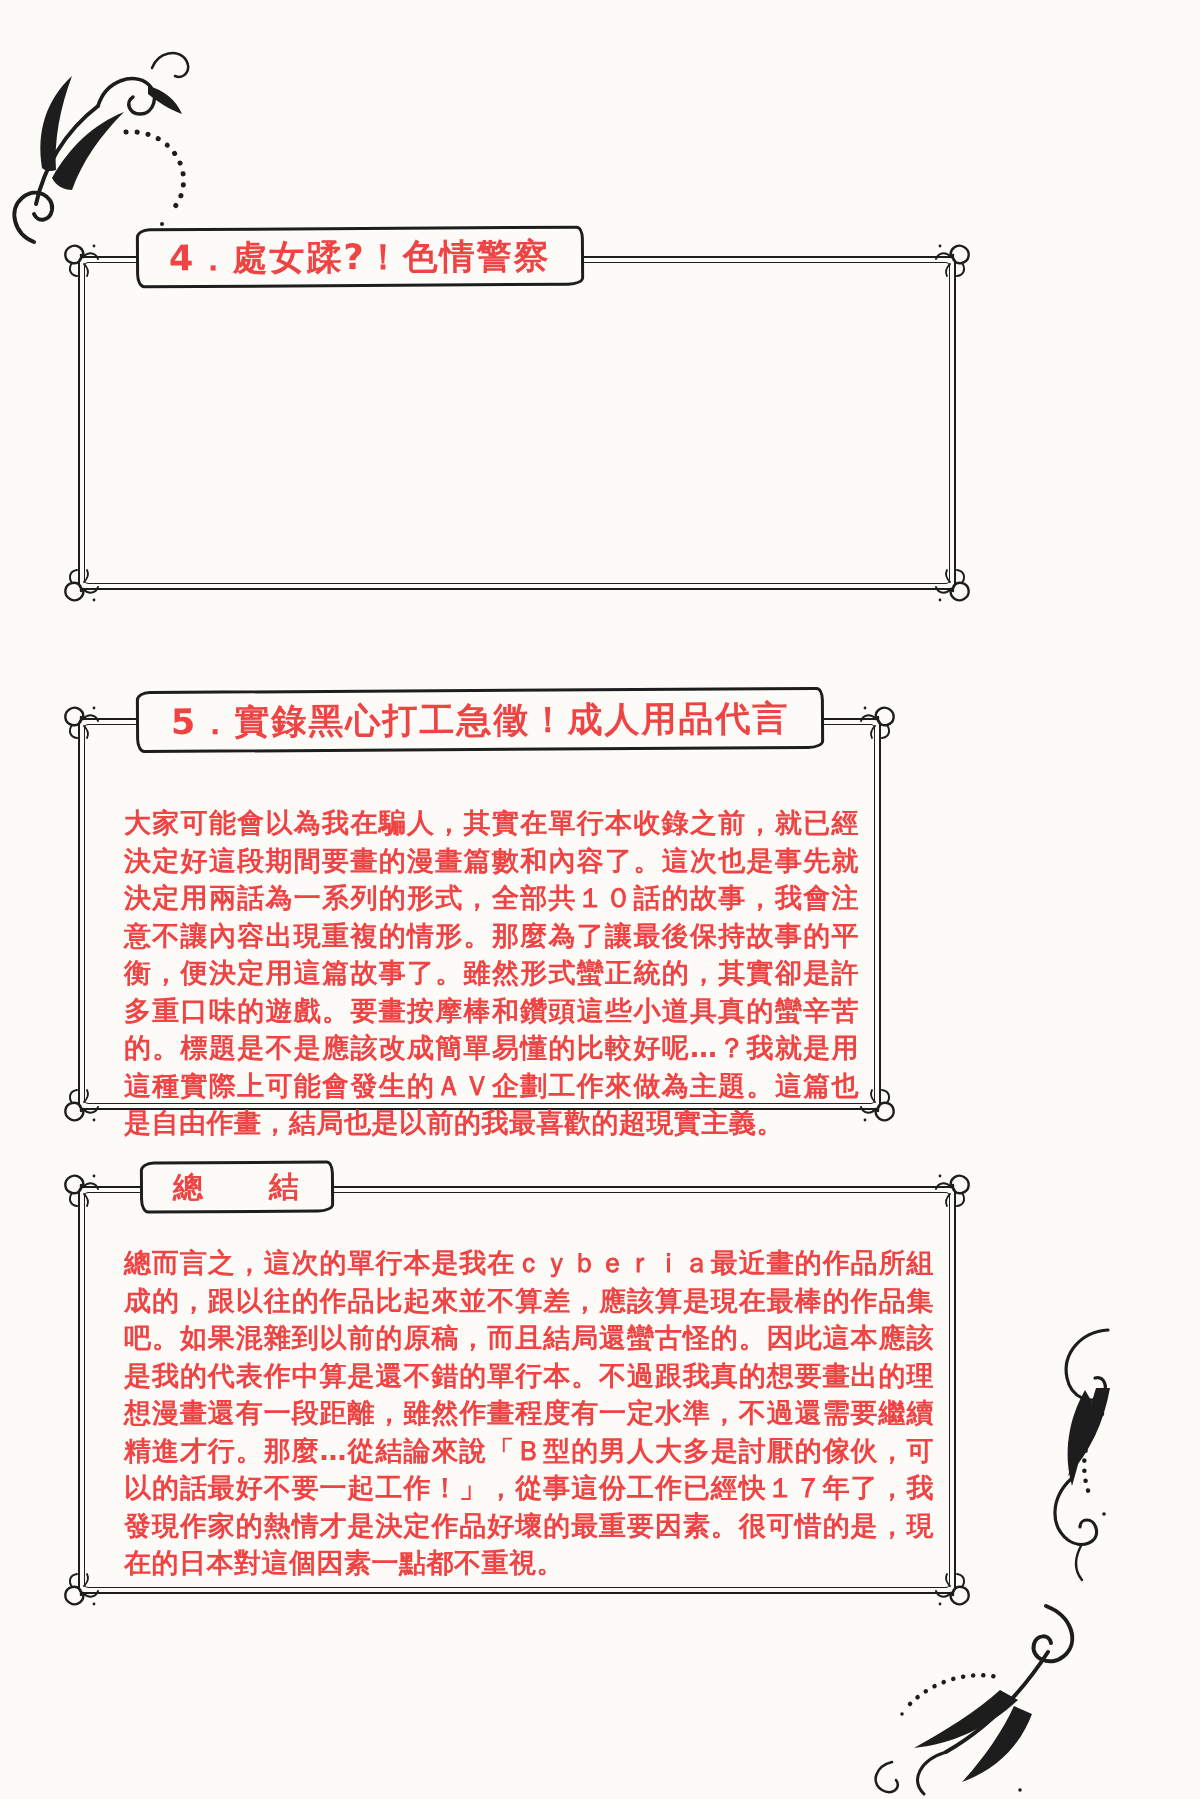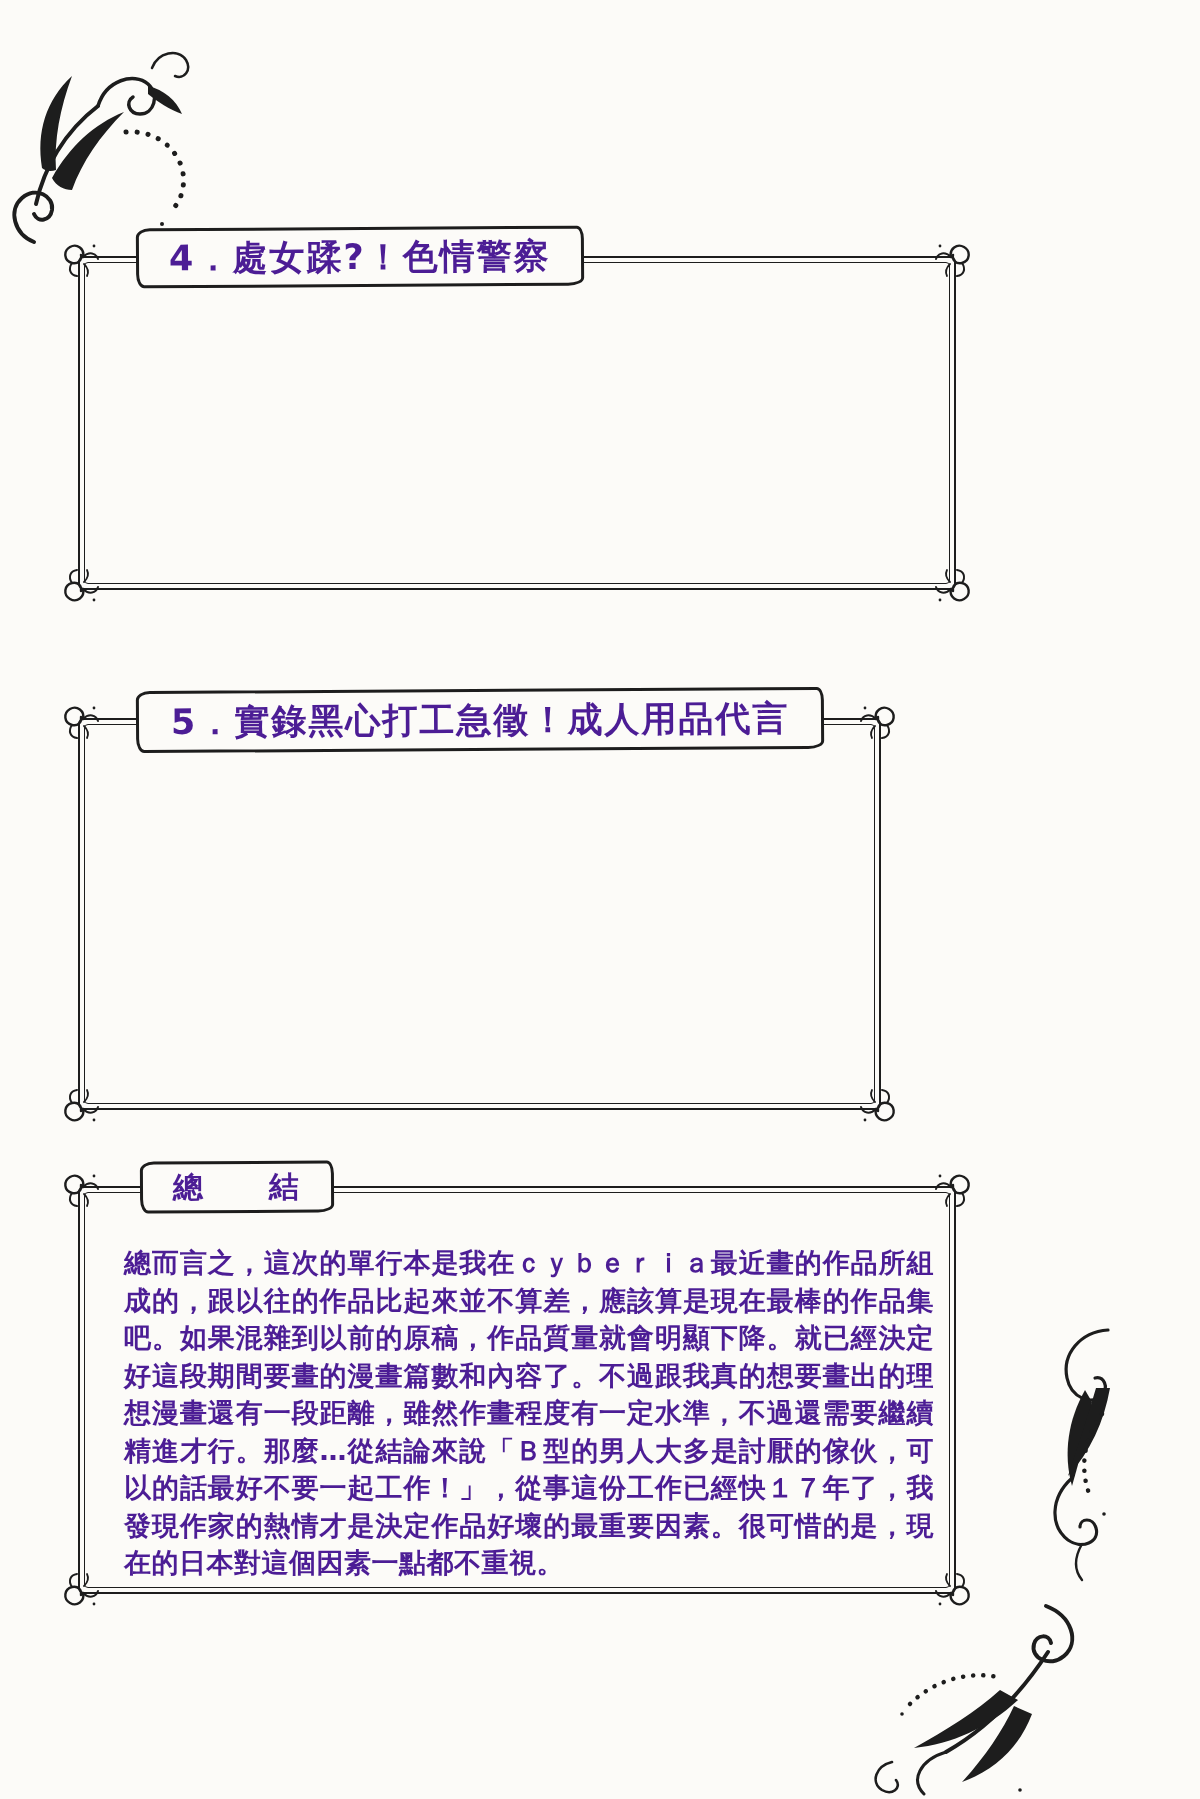--- a/index.html
+++ b/index.html
@@ -1,19 +1,19 @@
 <!DOCTYPE html>
 <html><head>
 <meta charset="utf-8">
 <style>
   * { margin:0; padding:0; box-sizing:border-box; }
   html,body { background:#e9e7e3; }
   .page {
     position:relative; width:1200px; height:1799px; margin:0 auto;
-    background:#fcfbf8; color:#4c1d95; overflow:hidden;
+    background:#fcfbf8; color:#ef4444; overflow:hidden;
     font-family:"DejaVu Sans", sans-serif;
   }
   .panel {
     position:absolute; border:2.5px solid #1d1d1d; border-radius:6px;
   }
   .panel::before {
     content:""; position:absolute; inset:4px;
     border:1.5px solid #1d1d1d; border-radius:4px; pointer-events:none;
   }
   .titlebox {
@@ -105,39 +105,40 @@
       </svg>
     <svg class="corner bl">
         <use href="#swirl"></use>
       </svg>
     <svg class="corner br">
         <use href="#swirl"></use>
       </svg>
     <div class="titlebox">
       <span>5．實錄黑心打工急徵！成人用品代言</span>
     </div>
+    <div class="bodytext">大家可能會以為我在騙人，其實在單行本收錄之前，就已經決定好這段期間要畫的漫畫篇數和內容了。這次也是事先就決定用兩話為一系列的形式，全部共１０話的故事，我會注意不讓內容出現重複的情形。那麼為了讓最後保持故事的平衡，便決定用這篇故事了。雖然形式蠻正統的，其實卻是許多重口味的遊戲。要畫按摩棒和鑽頭這些小道具真的蠻辛苦的。標題是不是應該改成簡單易懂的比較好呢…？我就是用這種實際上可能會發生的ＡＶ企劃工作來做為主題。這篇也是自由作畫，結局也是以前的我最喜歡的超現實主義。</div>
   </section>
 
   <section class="panel ps">
     <svg class="corner tl">
         <use href="#swirl"></use>
       </svg>
     <svg class="corner tr">
         <use href="#swirl"></use>
       </svg>
     <svg class="corner bl">
         <use href="#swirl"></use>
       </svg>
     <svg class="corner br">
         <use href="#swirl"></use>
       </svg>
     <div class="titlebox">
       <span>總　　結</span>
     </div>
-    <div class="bodytext">總而言之，這次的單行本是我在ｃｙｂｅｒｉａ最近畫的作品所組成的，跟以往的作品比起來並不算差，應該算是現在最棒的作品集吧。如果混雜到以前的原稿，作品質量就會明顯下降。就已經決定好這段期間要畫的漫畫篇數和內容了。不過跟我真的想要畫出的理想漫畫還有一段距離，雖然作畫程度有一定水準，不過還需要繼續精進才行。那麼…從結論來說「Ｂ型的男人大多是討厭的傢伙，可以的話最好不要一起工作！」，從事這份工作已經快１７年了，我發現作家的熱情才是決定作品好壞的最重要因素。很可惜的是，現在的日本對這個因素一點都不重視。</div>
+    <div class="bodytext">總而言之，這次的單行本是我在ｃｙｂｅｒｉａ最近畫的作品所組成的，跟以往的作品比起來並不算差，應該算是現在最棒的作品集吧。如果混雜到以前的原稿，而且結局還蠻古怪的。因此這本應該是我的代表作中算是還不錯的單行本。不過跟我真的想要畫出的理想漫畫還有一段距離，雖然作畫程度有一定水準，不過還需要繼續精進才行。那麼…從結論來說「Ｂ型的男人大多是討厭的傢伙，可以的話最好不要一起工作！」，從事這份工作已經快１７年了，我發現作家的熱情才是決定作品好壞的最重要因素。很可惜的是，現在的日本對這個因素一點都不重視。</div>
   </section>
 
   <svg class="orn orn-r" width="135" height="265" viewBox="0 0 135 265">
     <g fill="none" stroke="#1d1d1d" stroke-linecap="round">
       <path d="M126 12 C98 14 80 36 85 60 C89 80 110 88 120 77 C127 69 122 58 113 60" stroke-width="3.2"></path>
       <path d="M103 72 C86 102 81 136 90 168 C98 140 106 110 110 84 Z" fill="#1d1d1d" stroke="none"></path>
       <path d="M128 70 C122 104 108 134 86 158 C96 128 106 98 114 70 Z" fill="#1d1d1d" stroke="none"></path>
       <path d="M90 160 C68 180 68 208 86 222 C100 232 118 224 114 210 C111 199 98 200 98 209" stroke-width="3.2"></path>
       <path d="M120 96 C102 120 97 150 108 178" stroke-width="4.5" stroke-dasharray="0.1 10"></path>
       <path d="M100 226 C92 240 92 252 100 262" stroke-width="2.4"></path>

